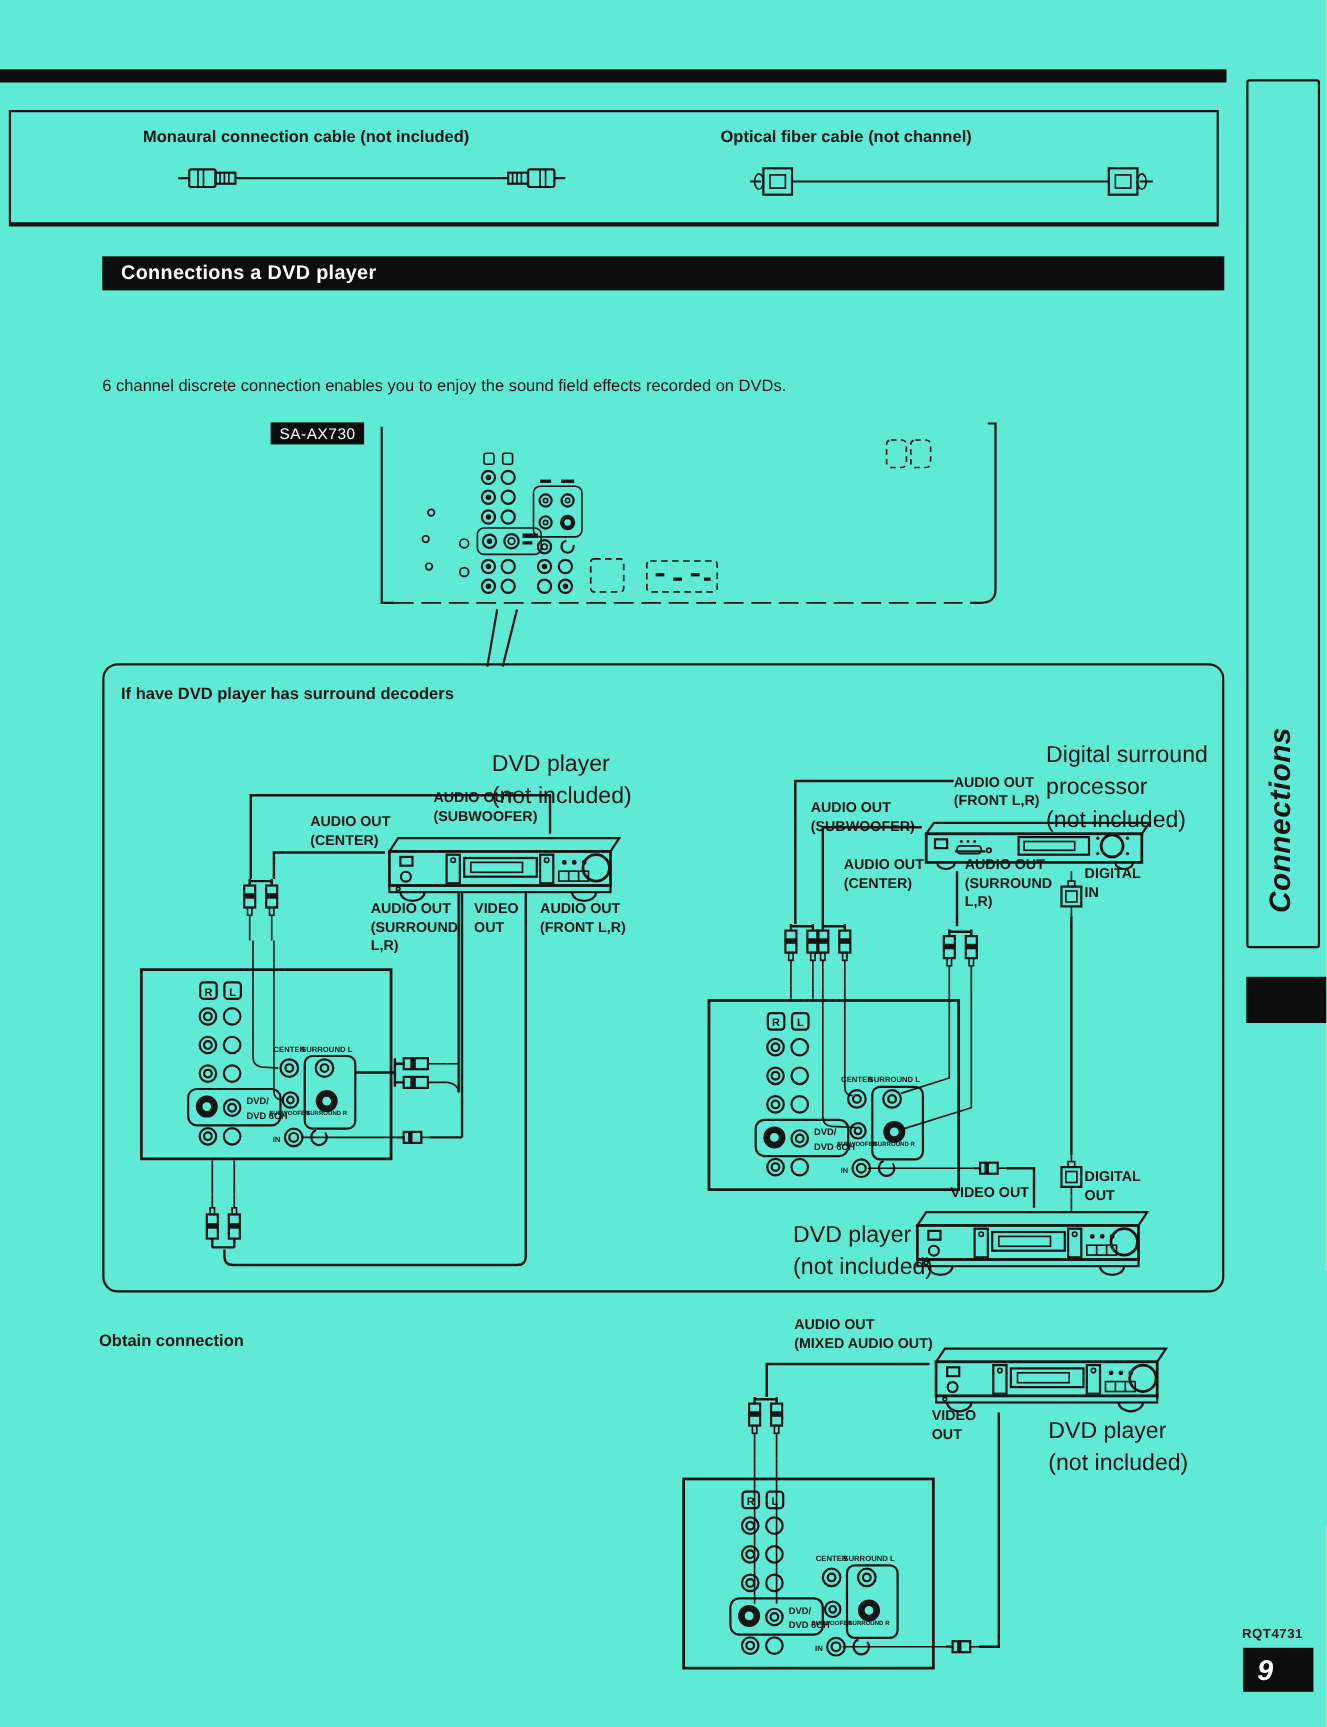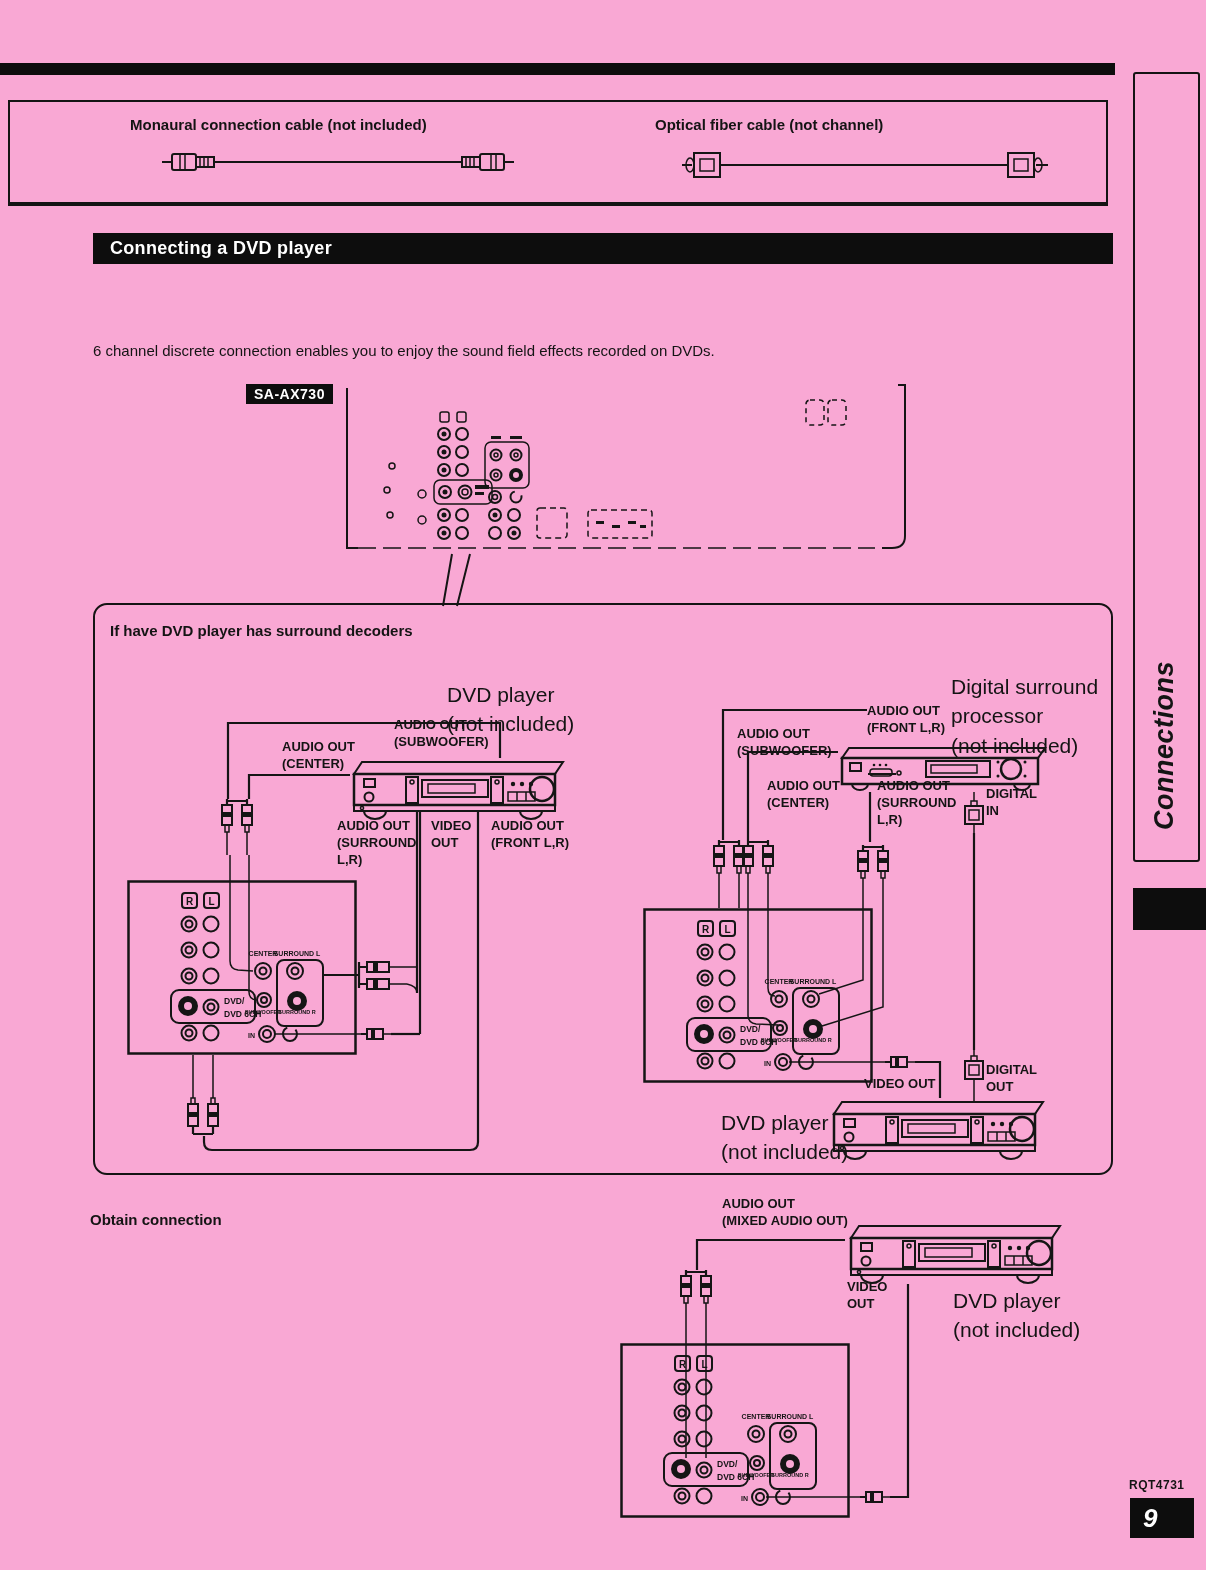--- a/index.html
+++ b/index.html
@@ -1,25 +1,25 @@
 <!DOCTYPE html>
 <html><head>
 <meta charset="utf-8">
 <style>
   html,body{margin:0;padding:0;background:#e8e8e4;}
-  .page{position:relative;width:1206px;height:1570px;background:#f9a8d4;overflow:hidden;
+  .page{position:relative;width:1206px;height:1570px;background:#5eead4;overflow:hidden;
         font-family:"Liberation Sans",sans-serif;color:#141414;}
   .abs{position:absolute;}
   .blackbar{position:absolute;background:#0d0d0d;}
   .box{position:absolute;border:2px solid #141414;}
   .cables-box{border-bottom-width:4px;}
   .section-bar{position:absolute;background:#0d0d0d;color:#fff;display:flex;align-items:center;}
   .section-bar .t{font-size:18px;font-weight:700;letter-spacing:.3px;padding-left:17px;}
   .intro{position:absolute;font-size:15px;margin-top:46px;}
-  .badge{position:absolute;background:#0d0d0d;color:#fff;font-size:14px;font-weight:700;
+  .badge{position:absolute;background:#0d0d0d;color:#fff;font-size:14px;font-weight:400;
          padding:2px 8px;letter-spacing:.5px;}
   .lbl{position:absolute;font-size:13px;font-weight:700;line-height:1.3;white-space:pre-line;}
   .reg{position:absolute;font-size:21px;font-weight:400;line-height:1.4;white-space:pre-line;}
   .hb{position:absolute;font-size:15px;font-weight:700;line-height:1.42;white-space:pre-line;}
   .main-box{position:absolute;border:2px solid #141414;border-radius:14px;}
   .sidebar-box{position:absolute;border:2px solid #141414;border-radius:3px;}
   .sidebar-text{position:absolute;display:flex;align-items:center;justify-content:center;}
   .sidebar-text span{transform:rotate(-90deg);font-style:italic;font-weight:700;font-size:27px;
                      white-space:nowrap;letter-spacing:.5px;}
   .page-num{position:absolute;background:#0d0d0d;color:#fff;display:flex;align-items:center;}
@@ -205,21 +205,21 @@
     <rect x="14" y="8" width="26" height="24" class="ln2"></rect>
     <rect x="20" y="14" width="14" height="12" class="ln15"></rect>
     <path d="M40,20 H328" class="ln2"></path>
     <rect x="328" y="8" width="26" height="24" class="ln2"></rect>
     <rect x="334" y="14" width="14" height="12" class="ln15"></rect>
     <ellipse cx="358" cy="20" rx="4" ry="7" class="ln15"></ellipse>
     <path d="M356,20 H368" class="ln2"></path>
   </svg>
 
   <div class="section-bar" style="left:93px;top:233px;width:1020px;height:31px;">
-    <span class="t">Connecting a DVD player</span>
+    <span class="t">Connections a DVD player</span>
   </div>
   <div class="intro" style="left:93px;top:296px;width:900px;">6 channel discrete connection enables you to enjoy the sound field effects recorded on DVDs.</div>
 
   <div class="badge" style="left:246px;top:384px;">SA-AX730</div>
 
   <svg class="abs" style="left:330px;top:378px;" width="790" height="232" viewBox="0 0 790 232">
     <path d="M17,10 V170 H28" class="ln2"></path>
     <path d="M568,7 H575 V158 Q575,170 562,170 H552" class="ln2"></path>
     <path d="M28,170 H545" class="ln15" stroke-dasharray="18 7"></path>
     <path d="M122,176 L113,228 M140,176 L127,228" class="ln2"></path>

